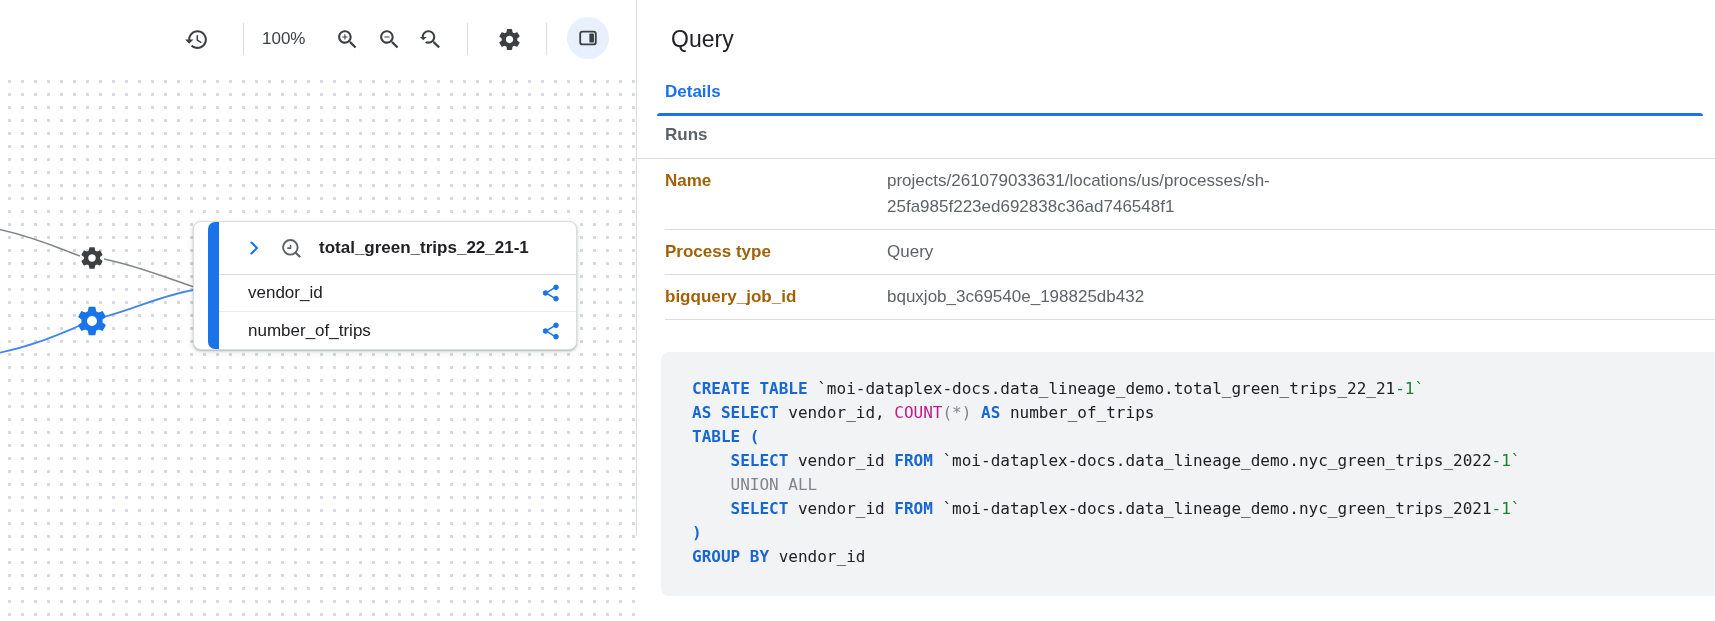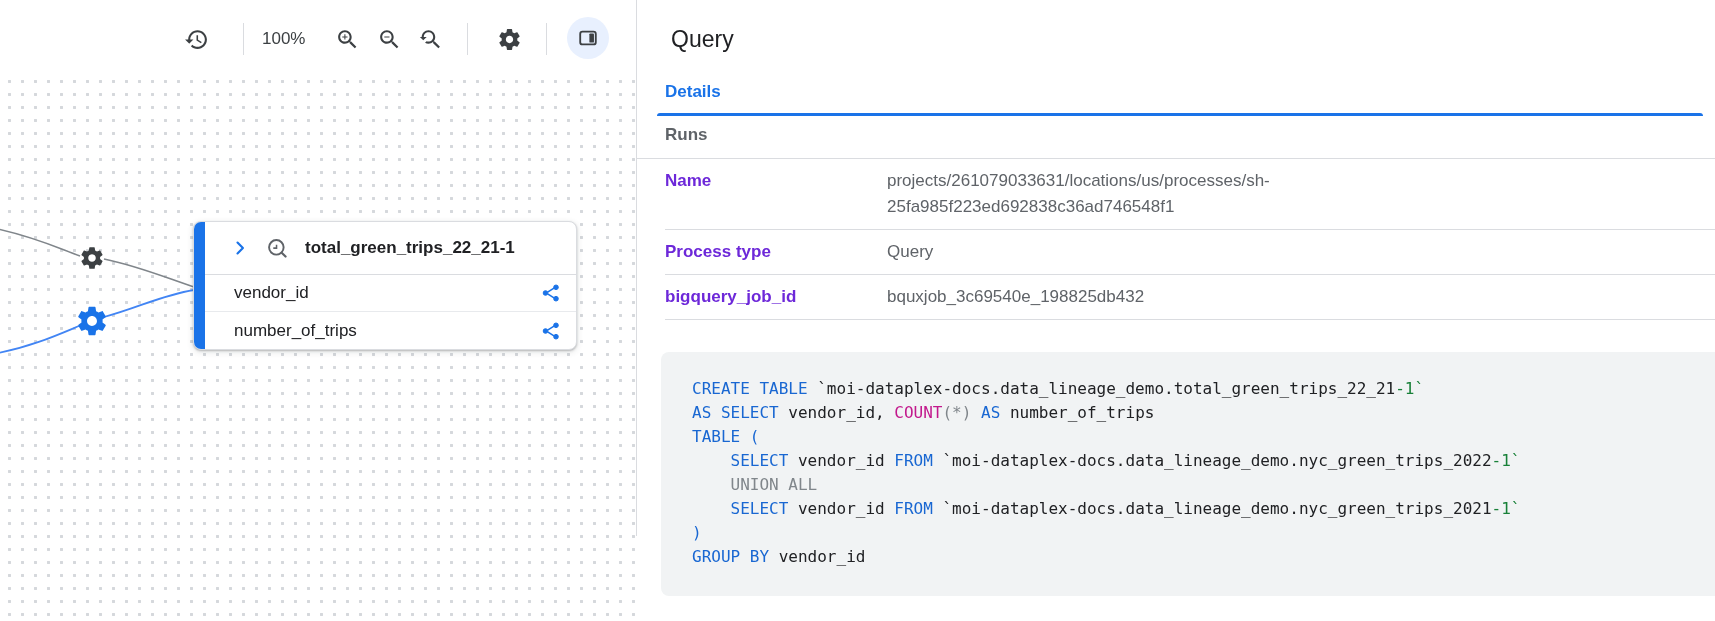--- a/index.html
+++ b/index.html
@@ -19,21 +19,21 @@
   .tb-divider { position:absolute; width:1px; height:32px; top:23px; background:#dadce0; }
   .zoom-level { position:absolute; left:262px; top:29px; font-size:17px; color:#3c4043; }
   .toggle-wrap { position:absolute; left:567px; top:17px; width:42px; height:42px;
     border-radius:50%; background:#e8f0fe; display:flex; align-items:center; justify-content:center; cursor:pointer; }
 
   .gear { position:absolute; cursor:pointer; }
 
   
   .node { position:absolute; left:193px; top:221px; width:384px; display:flex;
     background:#fff; border:1px solid #dadce0; border-radius:8px;
-    box-shadow:0 1px 2px rgba(60,64,67,.3), 0 2px 6px rgba(60,64,67,.15); cursor:pointer; }
+    box-shadow:0 1px 2px rgba(60,64,67,.3), 0 2px 6px rgba(60,64,67,.15); cursor:pointer;padding-left:14px; }
   .node-bar { width:11px; flex:none; background:#1a73e8; border-radius:7px 0 0 7px; }
   .node-content { flex:1; min-width:0; }
   .node-header { display:flex; align-items:center; height:53px; padding:0 14px 0 25px; gap:16px;
     border-bottom:1px solid #dadce0; }
   .node-title { font-size:17px; font-weight:bold; color:#202124; white-space:nowrap; }
   .node-row { display:flex; align-items:center; height:37px; padding:0 15px 0 29px;
     border-bottom:1px solid #e8eaed; font-size:17px; color:#202124; cursor:pointer; }
   .node-row:last-child { border-bottom:none; }
   .node-row .flex-spacer { flex:1; }
 
@@ -43,28 +43,28 @@
   .panel-title { padding:26px 0 0 34px; font-size:23px; color:#202124; }
   .tabs { display:flex; margin-top:19px; padding-left:8px; border-bottom:1px solid #dadce0;flex-direction:column; }
   .tab { padding:10px 20px 13px; font-size:17px; font-weight:bold; color:#5f6368;
     position:relative; cursor:pointer; }
   .tab.active { color:#1a73e8; }
   .tab.active::after { content:""; position:absolute; left:12px; right:12px; bottom:-1px;
     height:3px; background:#1a73e8; border-radius:3px 3px 0 0; }
 
   .details { margin-left:28px; }
   .detail-row { display:flex; border-bottom:1px solid #dadce0; padding:9px 0; font-size:17px; line-height:26px; }
-  .detail-label { width:222px; flex:none; font-weight:bold; color:#6d28d9; }
+  .detail-label { width:222px; flex:none; font-weight:bold; color:#a16207; }
   .detail-value { color:#5f6368; padding-right:40px; word-break:break-all; }
 
   .codeblock { margin:32px 0 0 24px; background:#f1f3f4; border-radius:8px 0 0 8px;
     padding:25px 16px 27px 31px;
     font-family:"DejaVu Sans Mono", monospace; font-size:16px; line-height:24px; color:#202124; }
   .code-line { white-space:pre; }
-  .tk-kw  { color:#1967d2; }
+  .tk-kw  { color:#1967d2;font-weight:bold; }
   .tk-id  { color:#202124; }
   .tk-fn  { color:#c2188c; }
   .tk-num { color:#188038; }
   .tk-gy  { color:#80868b; }
 </style>
 </head>
 <body>
 
 <svg width="0" height="0" style="position:absolute" aria-hidden="true">
   <defs>

